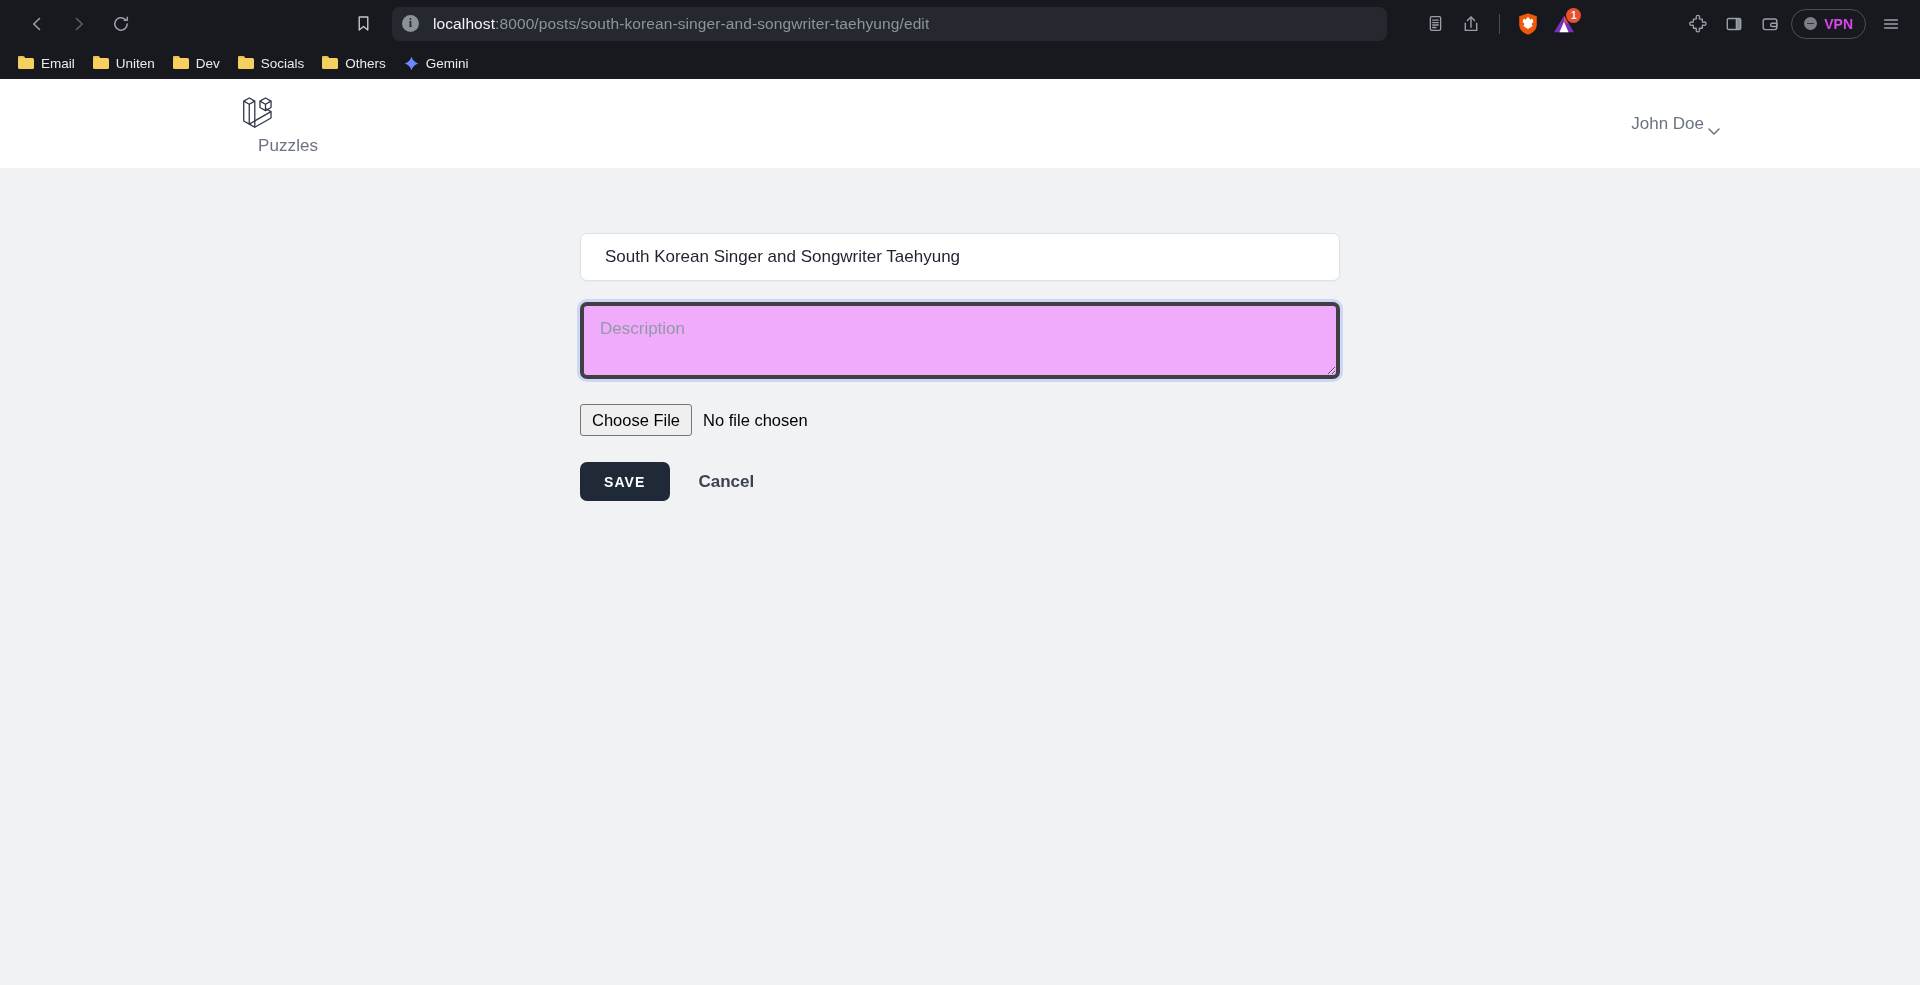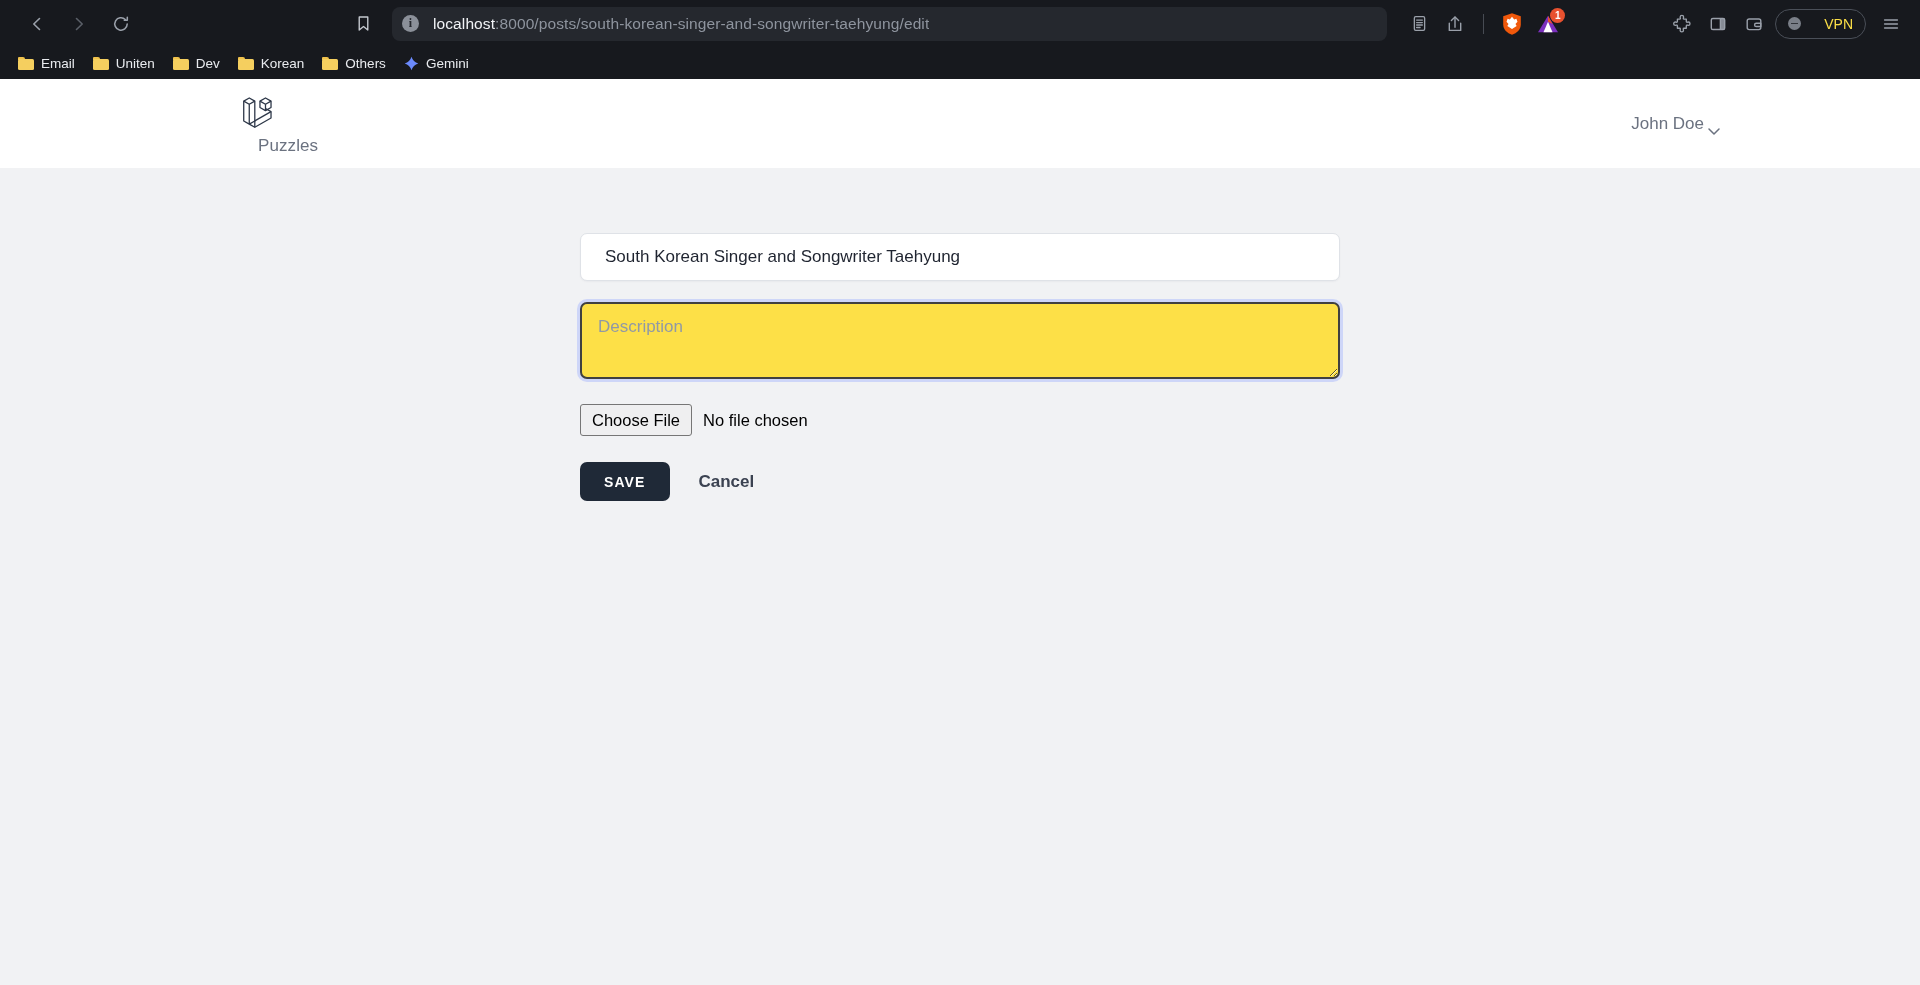--- a/index.html
+++ b/index.html
@@ -100,28 +100,29 @@
     background: #e8512f;
     color: #fff;
     font-size: 10px;
     line-height: 15px;
     text-align: center;
     font-weight: 600;
     padding: 0 3px;
   }
   .spacer-right { width: 96px; }
   .vpn-btn {
-    display: flex; align-items: center; gap: 23px;
+    display: flex; align-items: center; gap: 7px;
     height: 30px;
     padding: 0 12px;
     border: 1px solid #4a4f58;
     border-radius: 15px;
-    color: #fde047;
+    color: #d946ef;
     font-size: 14px;
     margin: 0 6px 0 2px;
+    font-weight: bold;
   }
   .vpn-dot {
     width: 13px; height: 13px;
     border-radius: 50%;
     background: #7a7f88;
     display:flex; align-items:center; justify-content:center;
   }
   .vpn-dot::after {
     content:""; display:block; width:7px; height:1.6px; background:#31343a;
   }
@@ -130,21 +131,21 @@
   .bookmarks {
     height: 32px;
     display: flex;
     align-items: center;
     padding: 0 10px;
     background: #17191e;
     gap: 2px;
   }
   .bm {
     display: flex;
-    align-items: center;
+    align-items: flex-start;
     gap: 7px;
     padding: 4px 8px;
     border-radius: 6px;
     color: #e9ebef;
     font-size: 13.5px;
     white-space: nowrap;
   }
   .folder-ic {
     width: 16px; height: 13px;
     position: relative;
@@ -238,22 +239,22 @@
     box-shadow: 0 1px 2px rgba(16,24,40,0.04);
   }
   .ta-wrap {
     margin-top: 21px;
     width: 760px;
   }
   .textarea {
     display: block;
     width: 760px;
     height: 77px;
-    background: #fde047;
-    border: 2px solid #404040;
+    background: #f0abfc;
+    border: 4px solid #404040;
     border-radius: 7px;
     padding: 13px 16px;
     font-size: 17px;
     color: #1f2430;
     font-family: "Liberation Sans", sans-serif;
     outline: none;
     resize: vertical;
     box-shadow: 0 0 0 3px rgba(165,180,252,0.45);
   }
   .textarea::placeholder { color: #9199a5; }
@@ -414,21 +415,21 @@
     <div class="bm">
       <span class="folder-ic"></span>
       <span>Uniten</span>
     </div>
     <div class="bm">
       <span class="folder-ic"></span>
       <span>Dev</span>
     </div>
     <div class="bm">
       <span class="folder-ic"></span>
-      <span>Korean</span>
+      <span>Socials</span>
     </div>
     <div class="bm">
       <span class="folder-ic"></span>
       <span>Others</span>
     </div>
     <div class="bm">
       <span class="gemini-ic">
         <svg width="15" height="15" viewBox="0 0 16 16">
             <path d="M8 0.8 C8.9 4.2 11.8 7.1 15.2 8 C11.8 8.9 8.9 11.8 8 15.2 C7.1 11.8 4.2 8.9 0.8 8 C4.2 7.1 7.1 4.2 8 0.8 Z" fill="#6b8afd"></path>
           </svg>

